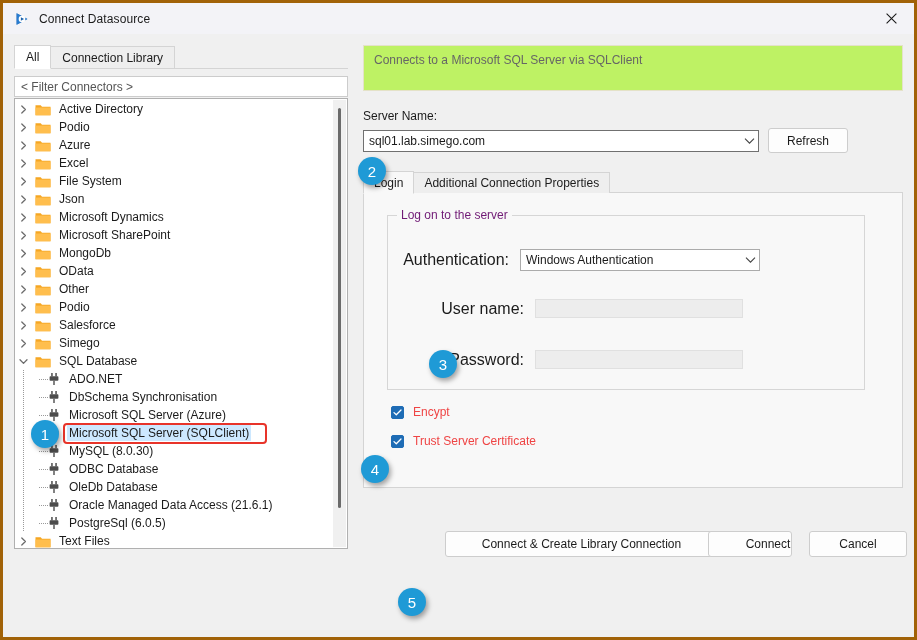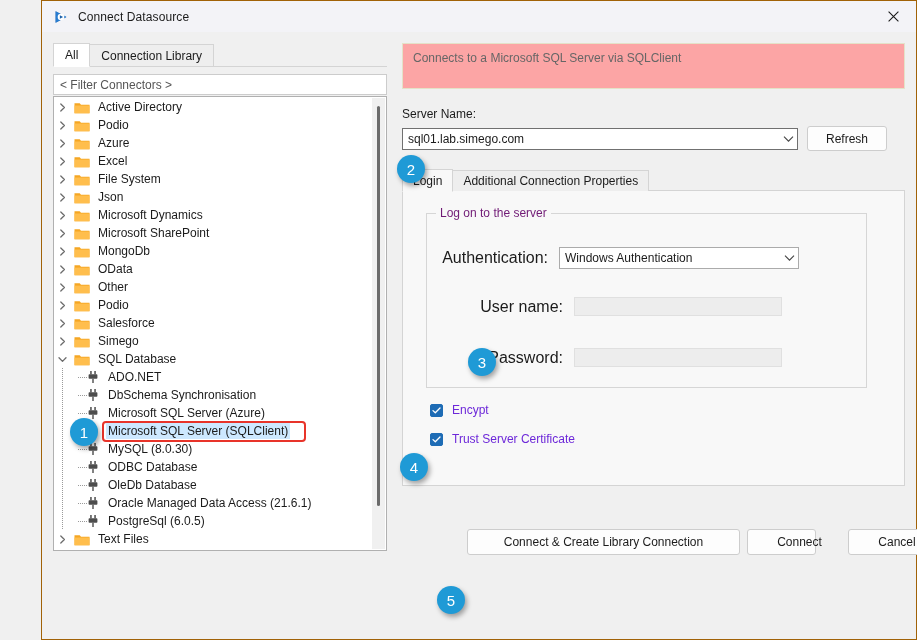--- a/index.html
+++ b/index.html
@@ -15,25 +15,24 @@
     background: #f0f0f0;
     overflow: hidden;
     -webkit-font-smoothing: antialiased;
   }
 
   
   #window {
     position: absolute;
     inset: 0;
     background: #f0f0f0;
-    border: 1px solid #a16207;
+    border: 3px solid #a16207;
     box-sizing: border-box;
     display: flex;
     flex-direction: column;
-    margin-left: 41px;
   }
 
   
   #titlebar {
     height: 31px;
     background: #f3f3f7;
     display: flex;
     align-items: center;
     flex: none;
     position: relative;
@@ -226,21 +225,21 @@
   
   #right-pane {
     position: absolute;
     left: 360px;
     top: 11px;
     right: 11px;
     bottom: 88px;
   }
   #desc-box {
     height: 46px;
-    background: #fca5a5;
+    background: #bef264;
     border: 1px solid #e4e2c8;
     box-sizing: border-box;
     padding: 7px 10px;
     font-size: 12px;
     color: #666;
   }
   #server-label {
     margin-top: 18px;
     font-size: 12px;
     color: #1b1b1b;
@@ -384,42 +383,42 @@
     background: #1e6cb5;
     border: 1px solid #1e6cb5;
     border-radius: 2px;
     box-sizing: border-box;
     margin-right: 9px;
     flex: none;
     display: flex;
     align-items: center;
     justify-content: center;
   }
-  .chk-label { font-size: 12px; color: #6d28d9; text-align: right; }
+  .chk-label { font-size: 12px; color: #ef4444; text-align: right; }
 
   
   #footer {
     position: absolute;
     left: 0;
     right: 0;
     bottom: 0;
     height: 88px;
   }
   #btn-connect-create {
     position: absolute;
-    left: 425px;
+    left: 442px;
     top: 497px;
     width: 273px;
     height: 26px;
   }
   #btn-connect {
     position: absolute;
     left: 705px;
     top: 497px;
-    width: 69px;
+    width: 84px;
     height: 26px;
     padding-left: 36px;
   }
   #btn-cancel {
     position: absolute;
     left: 806px;
     top: 497px;
     width: 98px;
     height: 26px;
   }

